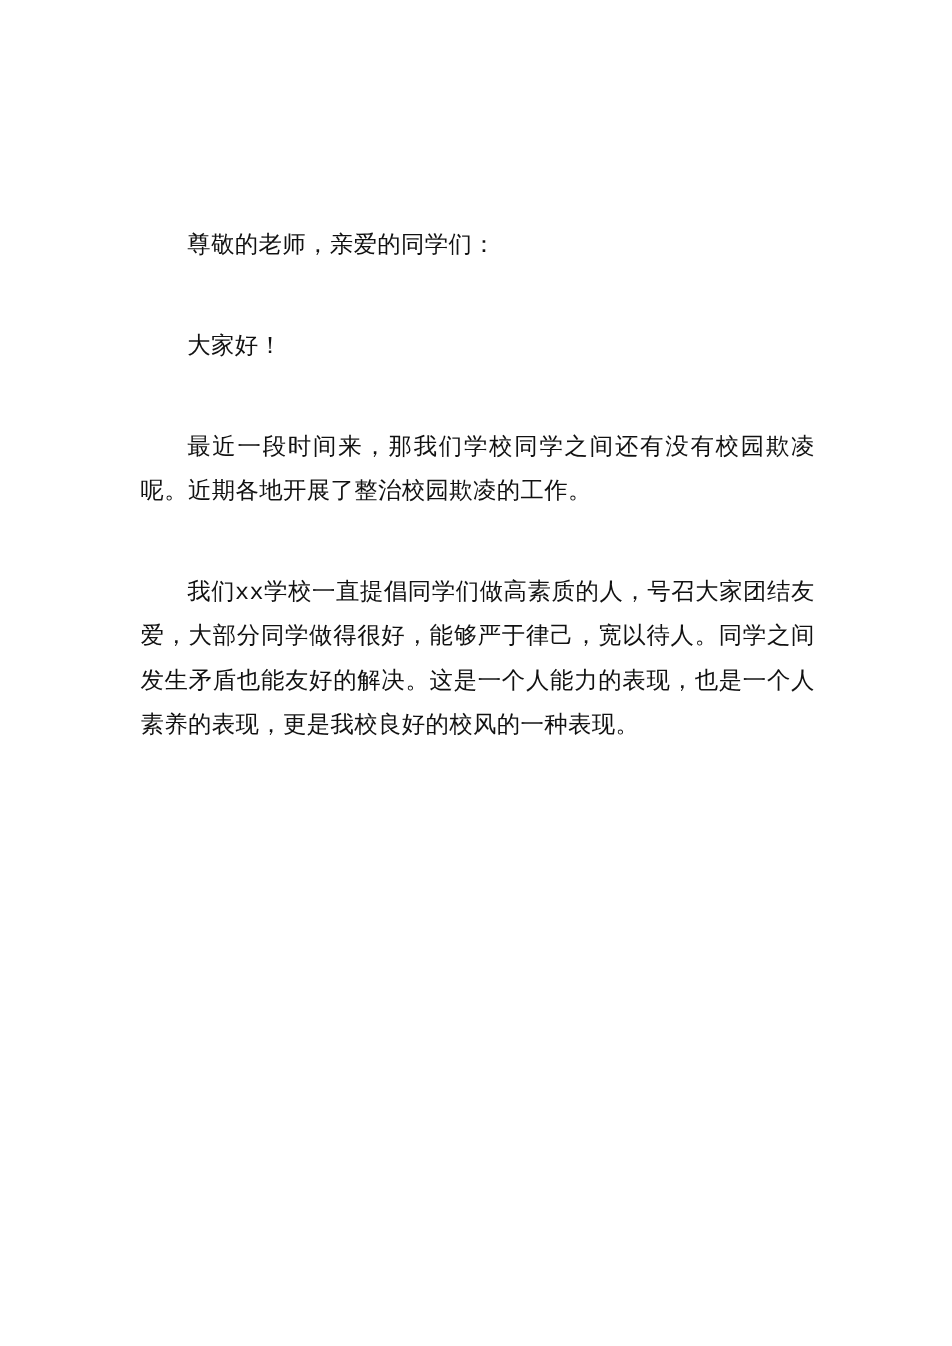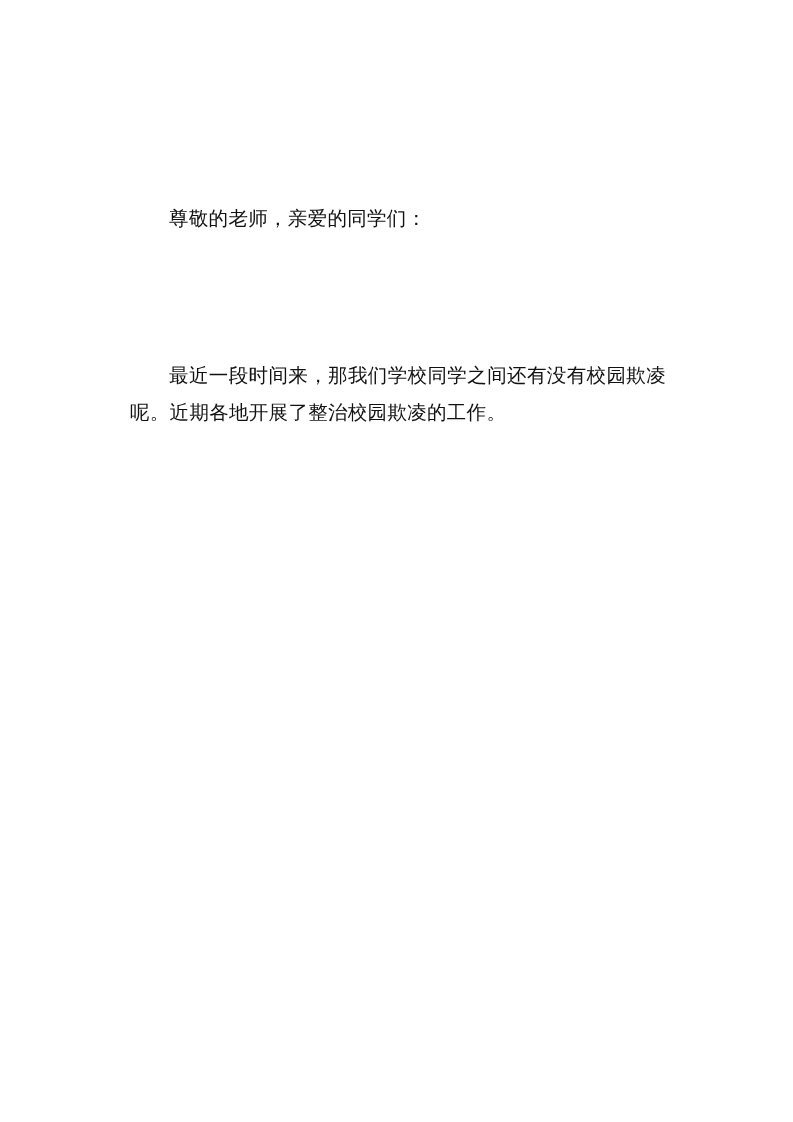--- a/index.html
+++ b/index.html
@@ -1,25 +1,27 @@
 <!DOCTYPE html>
 <html><head>
 <meta charset="utf-8">
 <style>
   html, body { margin: 0; padding: 0; background: #ffffff; }
   body { width: 793px; height: 1122px; position: relative; overflow: hidden;
          font-family: "DejaVu Serif", "Liberation Serif", serif; color: #111; }
   .page { position: absolute; left: 117px; top: 187px; width: 562px; }
-  .para { margin: 13px; font-size: 19.5px; line-height: 37px; letter-spacing: 0.3px;
-          text-align: justify; text-indent: 39px; word-break: break-all; }
+  .para { margin: 0; font-size: 19.5px; line-height: 37px; letter-spacing: 0.3px;
+          text-align: justify; text-indent: 39px; word-break: break-all; font-family: Liberation Mono, monospace; }
   .gap { height: 47px; }
 </style>
 </head>
 <body>
 
 <div class="page">
   <p class="para">尊敬的老师，亲爱的同学们：</p>
   <div class="gap"></div>
+  <p class="para">大家好！</p>
   <div class="gap"></div>
   <p class="para">最近一段时间来，那我们学校同学之间还有没有校园欺凌呢。近期各地开展了整治校园欺凌的工作。</p>
   <div class="gap"></div>
+  <p class="para">我们xx学校一直提倡同学们做高素质的人，号召大家团结友爱，大部分同学做得很好，能够严于律己，宽以待人。同学之间发生矛盾也能友好的解决。这是一个人能力的表现，也是一个人素养的表现，更是我校良好的校风的一种表现。</p>
   <div class="gap"></div>
 </div>
 
 </body></html>

